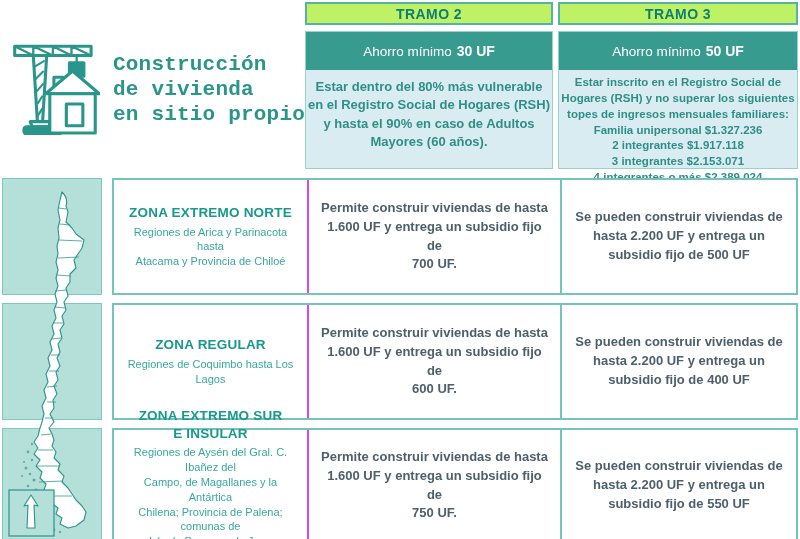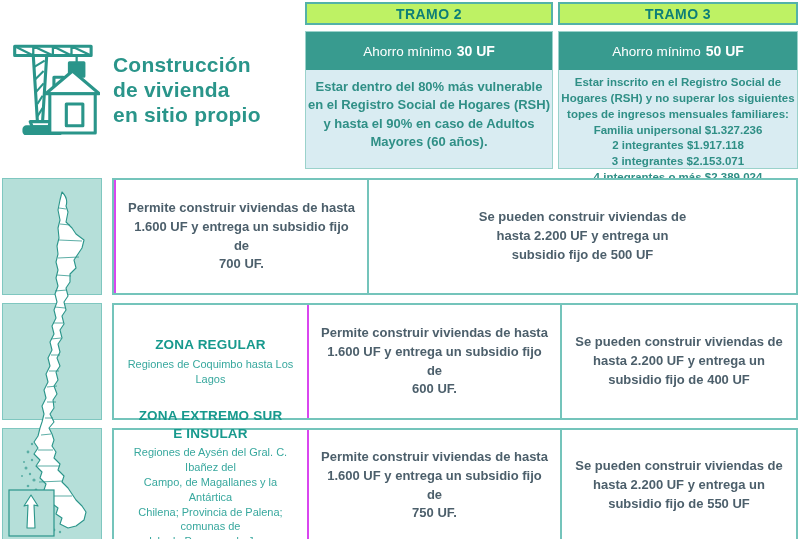--- a/index.html
+++ b/index.html
@@ -3,21 +3,21 @@
 <meta charset="utf-8">
 <style>
   html,body{margin:0;padding:0;background:#fff;}
   #stage{position:relative;width:800px;height:539px;overflow:hidden;background:#ffffff;
          font-family:"Liberation Sans",sans-serif;}
   .pre{white-space:pre-line;}
 
   
   #brand-icon{position:absolute;left:12px;top:40px;width:88px;height:95px;}
   #page-title{position:absolute;left:113px;top:52px;font-size:21px;font-weight:bold;
-              color:#2A958A;line-height:25px;letter-spacing:.2px;}
+              color:#2A958A;line-height:25px;letter-spacing:.2px;font-family:Liberation Mono, monospace;}
 
   
   .col{position:absolute;top:0;}
   #col-t2{left:305px;width:248px;}
   #col-t3{left:558px;width:240px;}
   .tramo-label{position:absolute;top:2px;left:0;right:0;height:23px;box-sizing:border-box;
                background:#bef264;border:2px solid #54B2A8;display:flex;align-items:center;
                justify-content:center;font-size:14px;font-weight:bold;color:#0D7E77;letter-spacing:.4px;}
   .head-box{position:absolute;top:31px;left:0;right:0;height:138px;box-sizing:border-box;
             background:#D9ECF2;border:1px solid #9AD2CB;}
@@ -140,20 +140,25 @@
         <circle cx="36" cy="318" r="1.1"></circle>
     </g>
 
     <g>
       <rect x="7" y="312" width="45" height="46" fill="#B5DFD9" stroke="#2A958A" stroke-width="1.2"></rect>
       <path d="M29 317 L36 328 L32 327 L33 350 L25 350 L26 327 L22 328 Z" fill="#ffffff" stroke="#2A958A" stroke-width="1.1" stroke-linejoin="round"></path>
     </g>
   </svg>
 
   <div class="zrow" style="top:178px;height:117px;">
+    <div class="cell cell-zone">
+      <div class="zone-title pre">ZONA EXTREMO NORTE</div>
+      <div class="zone-sub pre">Regiones de Arica y Parinacota hasta
+Atacama y Provincia de Chiloé</div>
+    </div>
     <div class="cell cell-t2">
       <div class="body-text pre">Permite construir viviendas de hasta
 1.600 UF y entrega un subsidio fijo de
 700 UF.</div>
     </div>
     <div class="cell cell-t3">
       <div class="body-text pre">Se pueden construir viviendas de
 hasta 2.200 UF y entrega un
 subsidio fijo de 500 UF</div>
     </div>

